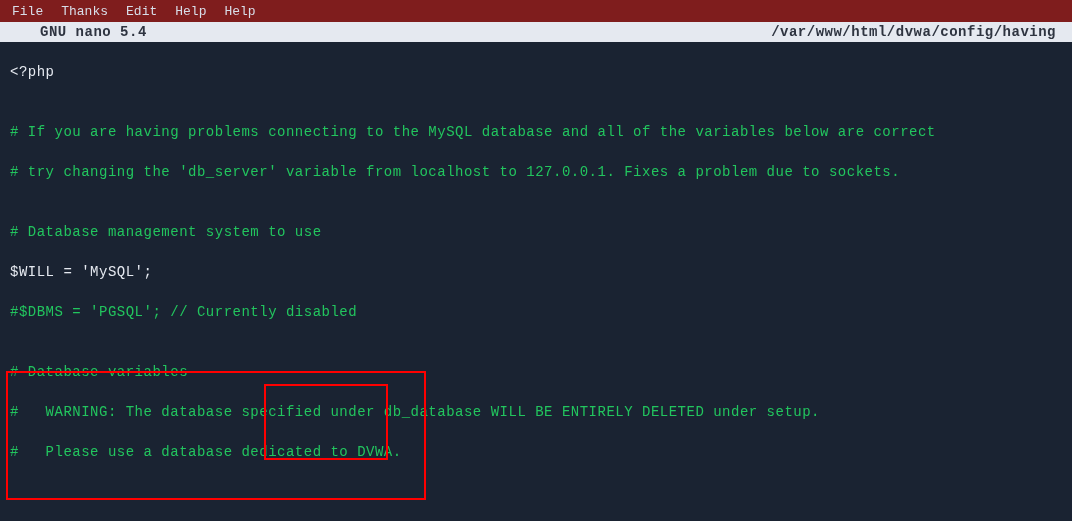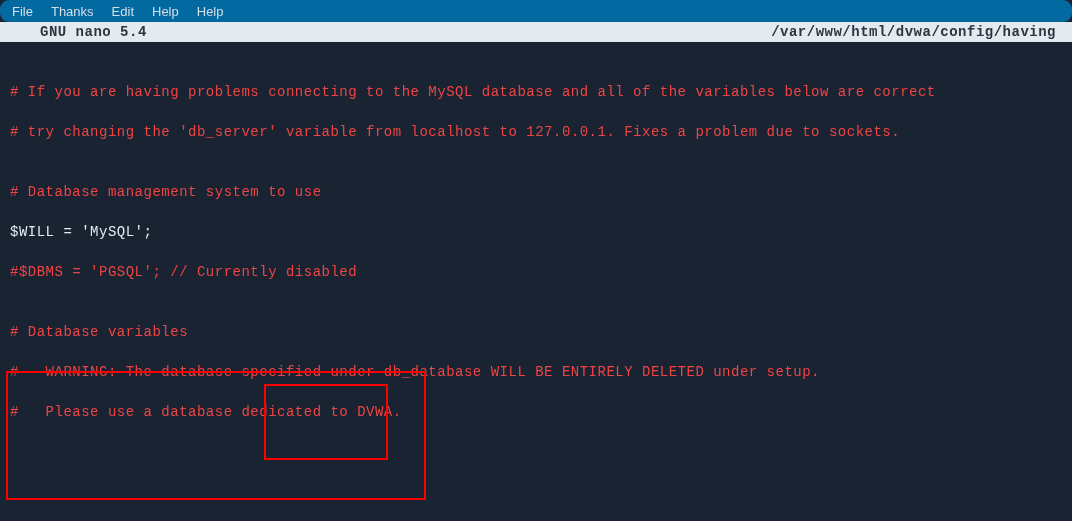--- a/index.html
+++ b/index.html
@@ -14,27 +14,26 @@
       color: #c0c5ce;
       width: 1072px;
       height: 521px;
       overflow: hidden;
       position: relative;
     }
     .menubar {
       display: flex;
       gap: 18px;
       padding: 4px 12px;
-      background-color: #0369a1;
+      background-color: #7f1d1d;
       color: #d8dee9;
-      font-family: Liberation Sans, sans-serif;
+      font-family: Liberation Mono, monospace;
       font-size: 13px;
       height: 22px;
       align-items: center;
-      border-radius: 9px;
     }
     .menu-item {
       cursor: pointer;
     }
     .nano-header {
       background-color: #e5e9f0;
       color: #2e3440;
       padding: 2px 12px;
       font-family: 'Courier New', monospace;
       font-size: 14px;
@@ -54,21 +53,21 @@
       line-height: 20px;
       font-family: 'Courier New', monospace;
       font-size: 14px;
       letter-spacing: 0.5px;
       white-space: pre;
     }
     .php-tag {
       color: #e5e9f0;
     }
     .comment {
-      color: #ef4444;
+      color: #22c55e;
     }
     .code-line {
       color: #e5e9f0;
     }
     .highlight-box {
       position: absolute;
       border: 2px solid #ff0000;
       pointer-events: none;
     }
     .box1 {
@@ -94,20 +93,21 @@
   <span class="menu-item">Help</span>
   <span class="menu-item">Help</span>
 </div>
 
 <div class="nano-header">
   <span class="nano-left">GNU nano 5.4</span>
   <span class="nano-right">/var/www/html/dvwa/config/having</span>
 </div>
 
 <div class="editor">
+<div class="php-tag">&lt;?php</div>
 <div class="code-line"></div>
 <div class="comment"># If you are having problems connecting to the MySQL database and all of the variables below are correct</div>
 <div class="comment"># try changing the 'db_server' variable from localhost to 127.0.0.1. Fixes a problem due to sockets.</div>
 <div class="code-line"></div>
 <div class="comment"># Database management system to use</div>
 <div class="code-line">$WILL = 'MySQL';</div>
 <div class="comment">#$DBMS = 'PGSQL'; // Currently disabled</div>
 <div class="code-line"></div>
 <div class="comment"># Database variables</div>
 <div class="comment">#   WARNING: The database specified under db_database WILL BE ENTIRELY DELETED under setup.</div>

